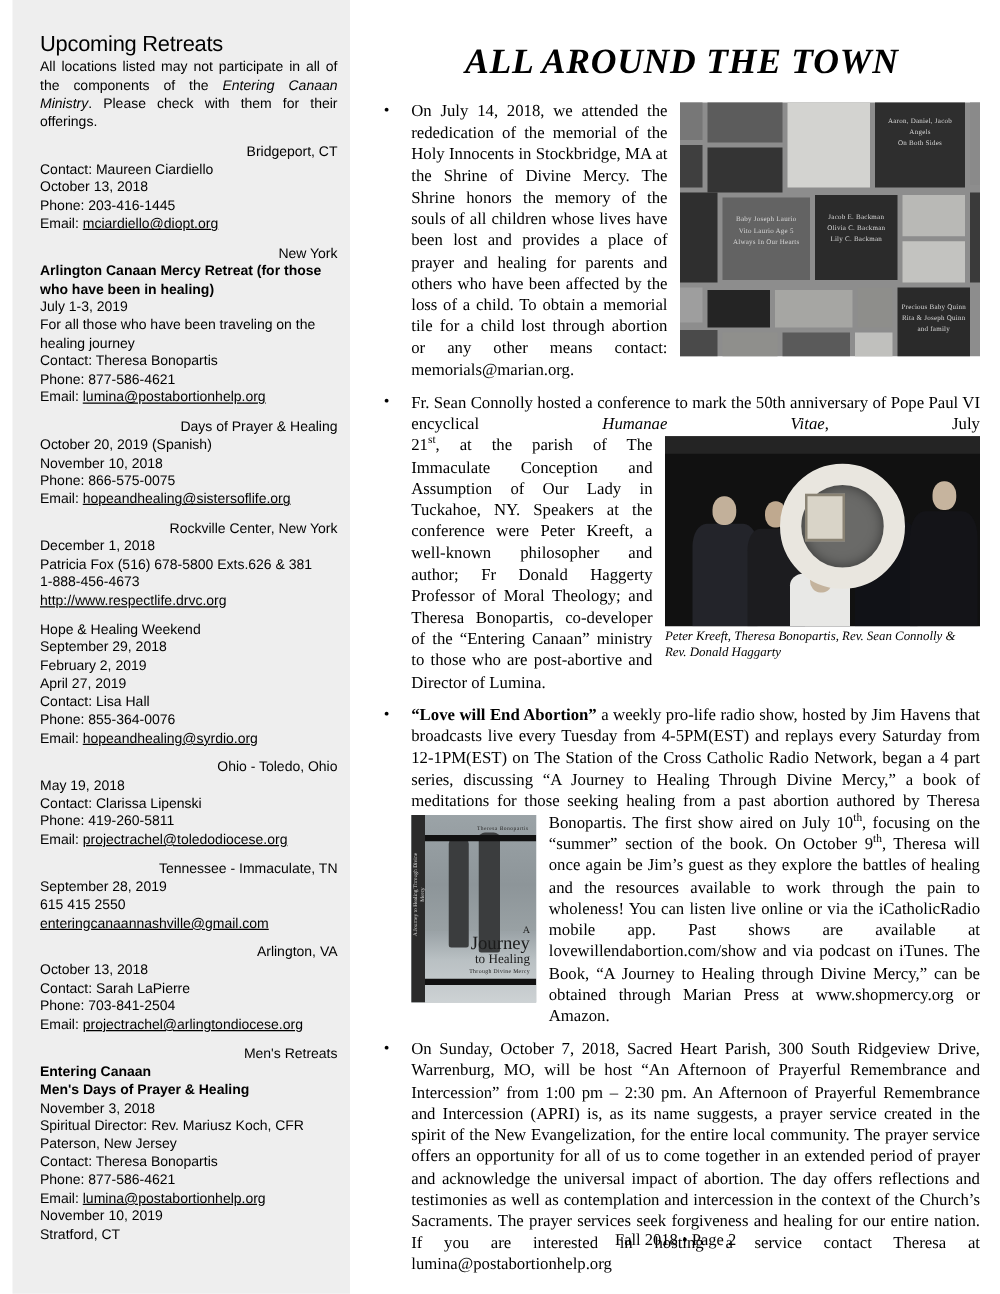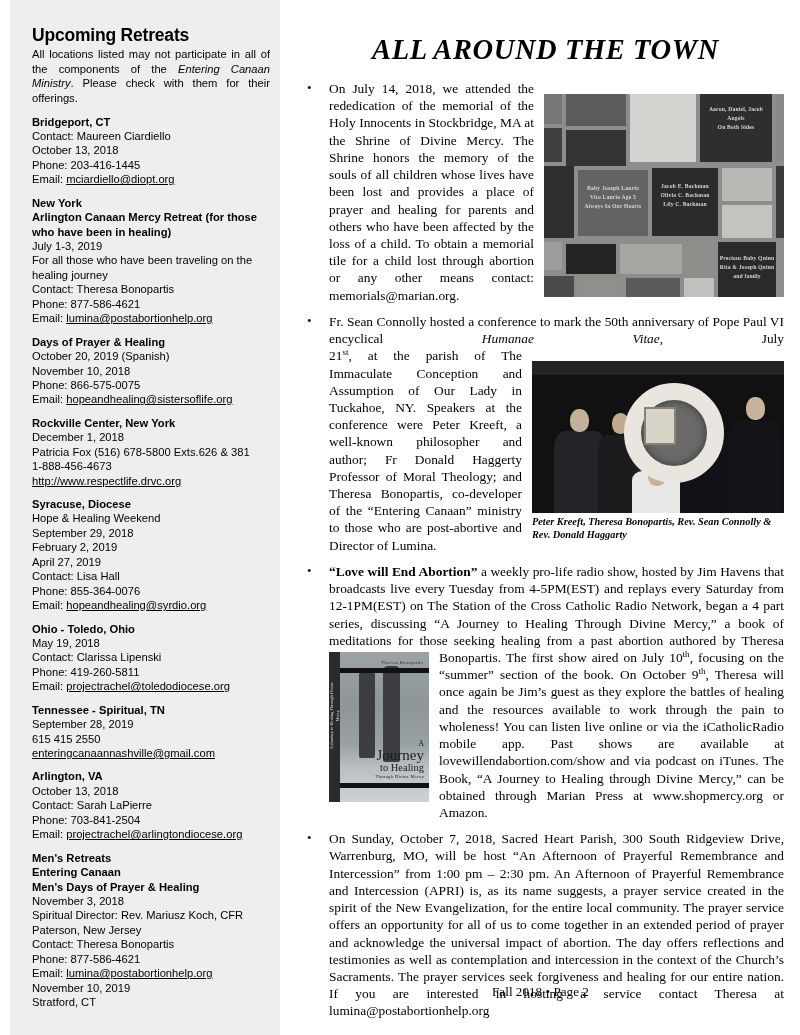--- a/index.html
+++ b/index.html
@@ -26,34 +26,35 @@
     background: #eeeeee;
     box-sizing: border-box;
     padding: 26px 10px 0 22px;
     font-family: "Liberation Sans", sans-serif;
     font-size: 11.2px;
     line-height: 1.29;
     color: #000;
   }
   #sidebar .side-title {
     font-size: 17.5px;
-    font-weight: bold;
+    font-weight: normal;
     line-height: 1.1;
     margin: 0 0 2px 0;
     letter-spacing: -0.2px;
   }
   #sidebar .intro {
     text-align: justify;
     margin: 0 0 9px 0;
     line-height: 1.3;
   }
   #sidebar .intro .ital { font-style: italic; }
   .retreat { margin-bottom: 9px; }
   .retreat .rt-name {
-    font-weight: bold;
+    font-weight: normal;
+    text-align: right;
   }
   .retreat .rt-line { display: block; }
   .retreat .rt-line.bold { font-weight: bold; }
   .retreat .rt-line a,
   .retreat .rt-line .lnk {
     text-decoration: underline;
     color: #000;
   }
 
   
@@ -94,22 +95,21 @@
   }
   .bullet .bd { font-weight: bold; }
   .bullet .it { font-style: italic; }
   .bullet .lnk { }
   sup { font-size: 0.68em; vertical-align: super; line-height: 0; }
 
   
   .fig { margin: 0; }
   .fig-right {
     float: right;
-    margin: 14px 0 3px 10px;
-    font-weight: bold;
+    margin: 2px 0 3px 10px;
   }
   .fig-left {
     float: left;
     margin: 3px 10px 2px 0;
   }
   .fig .cap {
     font-family: "Liberation Serif", serif;
     font-style: italic;
     font-size: 10.3px;
     line-height: 1.2;
@@ -284,38 +284,37 @@
         <div class="rt-line">Email: <span class="lnk">hopeandhealing@sistersoflife.org</span></div>
       </div>
       <div class="retreat">
         <div class="rt-name">Rockville Center, New York</div>
         <div class="rt-line">December 1, 2018</div>
         <div class="rt-line">Patricia Fox (516) 678-5800 Exts.626 &amp; 381</div>
         <div class="rt-line">1-888-456-4673</div>
         <div class="rt-line"><span class="lnk">http://www.respectlife.drvc.org</span></div>
       </div>
       <div class="retreat">
-        <div class="rt-name">Syracuse, Diocese</div>
         <div class="rt-line">Hope &amp; Healing Weekend</div>
         <div class="rt-line">September 29, 2018</div>
         <div class="rt-line">February 2, 2019</div>
         <div class="rt-line">April 27, 2019</div>
         <div class="rt-line">Contact: Lisa Hall</div>
         <div class="rt-line">Phone: 855-364-0076</div>
         <div class="rt-line">Email: <span class="lnk">hopeandhealing@syrdio.org</span></div>
       </div>
       <div class="retreat">
         <div class="rt-name">Ohio - Toledo, Ohio</div>
         <div class="rt-line">May 19, 2018</div>
         <div class="rt-line">Contact: Clarissa Lipenski</div>
         <div class="rt-line">Phone: 419-260-5811</div>
         <div class="rt-line">Email: <span class="lnk">projectrachel@toledodiocese.org</span></div>
       </div>
       <div class="retreat">
-        <div class="rt-name">Tennessee - Spiritual, TN</div>
+        <div class="rt-name">Tennessee - Immaculate, TN</div>
         <div class="rt-line">September 28, 2019</div>
         <div class="rt-line">615 415 2550</div>
         <div class="rt-line"><span class="lnk">enteringcanaannashville@gmail.com</span></div>
       </div>
       <div class="retreat">
         <div class="rt-name">Arlington, VA</div>
         <div class="rt-line">October 13, 2018</div>
         <div class="rt-line">Contact: Sarah LaPierre</div>
         <div class="rt-line">Phone: 703-841-2504</div>
         <div class="rt-line">Email: <span class="lnk">projectrachel@arlingtondiocese.org</span></div>

